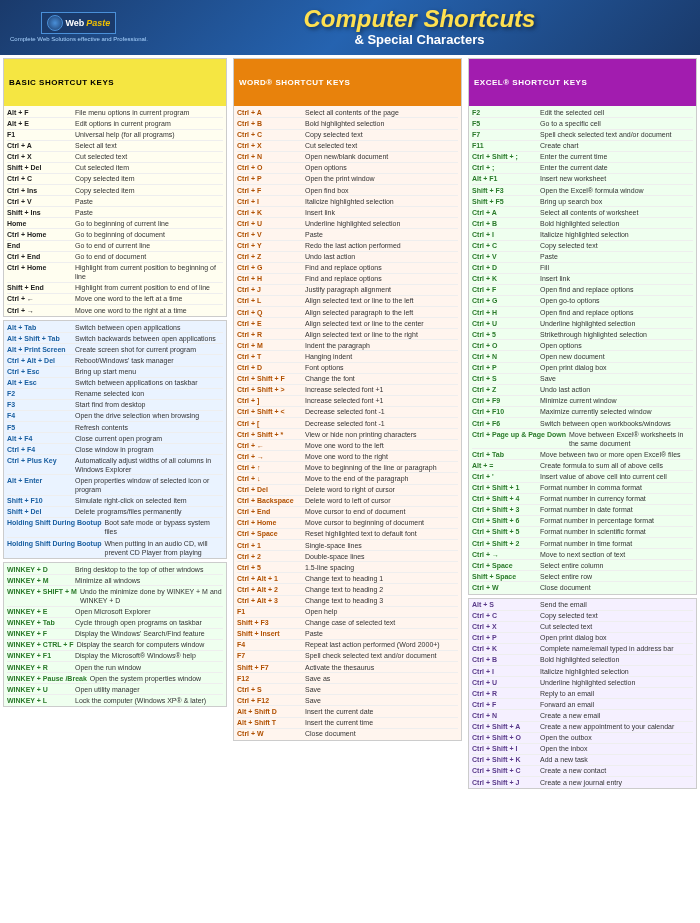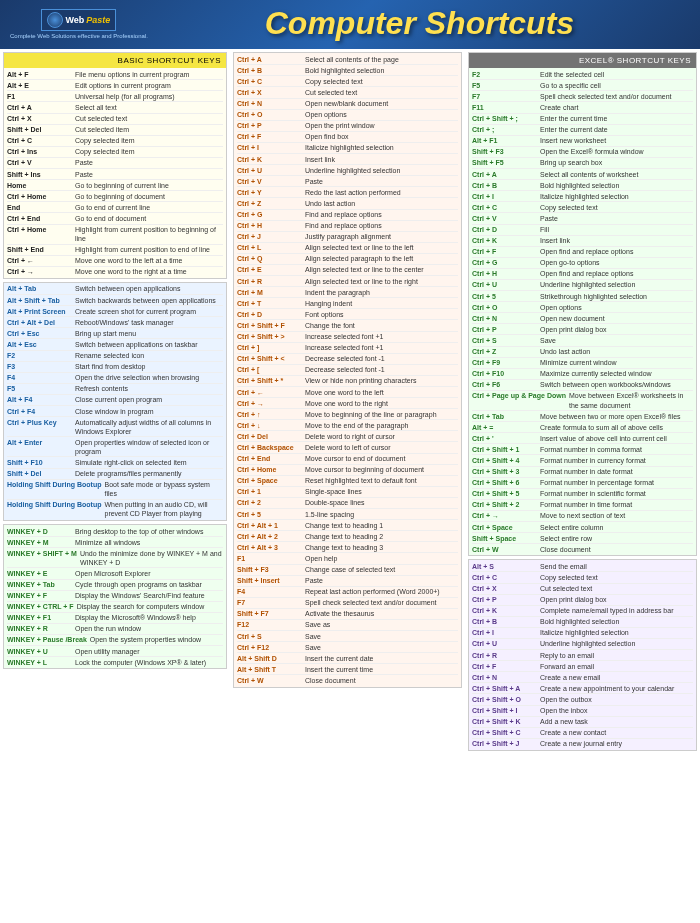--- a/index.html
+++ b/index.html
@@ -40,21 +40,21 @@
       width: 16px; height: 16px;
       background: radial-gradient(circle, #4a90d9, #1a3a6b);
       border-radius: 50%;
       border: 1px solid #4a90d9;
       display: inline-block;
     }
     .logo-tagline { color: #aad4ff; font-size: 6px; margin-top: 2px; text-align: center; }
     .header-title-area { flex: 1; text-align: center; }
     .header-main-title {
       color: #ffe050;
-      font-size: 32px;
+      font-size: 24px;
       font-weight: 900;
       font-style: italic;
       text-shadow: 2px 2px 4px rgba(0,0,0,0.5);
       line-height: 1.1;
     }
     .header-sub-title {
       color: #fff;
       font-size: 13px;
       font-weight: bold;
     }
@@ -69,30 +69,30 @@
 
     
     .col { padding: 3px 3px; }
 
     
     .section {
       margin-bottom: 3px;
       border: 1px solid #ccc;
     }
     .section-header {
-      padding: 3px 5px;
-      font-weight: normal;
+      padding: 19px 5px;
+      font-weight: bold;
       font-size: 8px;
-      text-align: right;
+      text-align: left;
       text-transform: uppercase;
       letter-spacing: 0.5px;
     }
     .section-header.yellow { background: #f5e642; color: #000; }
     .section-header.blue { background: #4a90d9; color: #fff; }
-    .section-header.green { background: #737373; color: #fff; }
+    .section-header.green { background: #a21caf; color: #fff; }
     .section-header.orange { background: #e8820c; color: #fff; }
     .section-header.purple { background: #7b5ea7; color: #fff; }
 
     .section-body { background: #fffef0; padding: 1px 3px; }
     .section-body.blue-bg { background: #eaf3ff; }
     .section-body.green-bg { background: #efffef; }
     .section-body.orange-bg { background: #fff5ee; }
     .section-body.purple-bg { background: #f5f0ff; }
 
     
@@ -129,20 +129,21 @@
   <div class="logo-area">
     <div class="logo-box">
       <span class="logo-globe"></span>
       <span class="logo-web">Web</span>
       <span class="logo-expert">Paste</span>
     </div>
     <div class="logo-tagline">Complete Web Solutions effective and Professional.</div>
   </div>
   <div class="header-title-area">
     <div class="header-main-title">Computer Shortcuts</div>
+    <div class="header-sub-title">&amp; Special Characters</div>
   </div>
 </div>
 
 <div class="main-content">
 
   <div class="col">
 
     <div class="section">
       <div class="section-header yellow">BASIC SHORTCUT KEYS</div>
       <div class="section-body">
@@ -348,20 +349,21 @@
             <span class="sc-key green-key">WINKEY + L</span>
             <span class="sc-desc">Lock the computer (Windows XP® &amp; later)</span>
           </div>
       </div>
     </div>
 
   </div>
 
   <div class="col">
     <div class="section">
+      <div class="section-header orange">WORD® SHORTCUT KEYS</div>
       <div class="section-body orange-bg">
         <div class="sc-row">
             <span class="sc-key orange-key">Ctrl + A</span>
             <span class="sc-desc">Select all contents of the page</span>
           </div>
         <div class="sc-row">
             <span class="sc-key orange-key">Ctrl + B</span>
             <span class="sc-desc">Bold highlighted selection</span>
           </div>
         <div class="sc-row">

